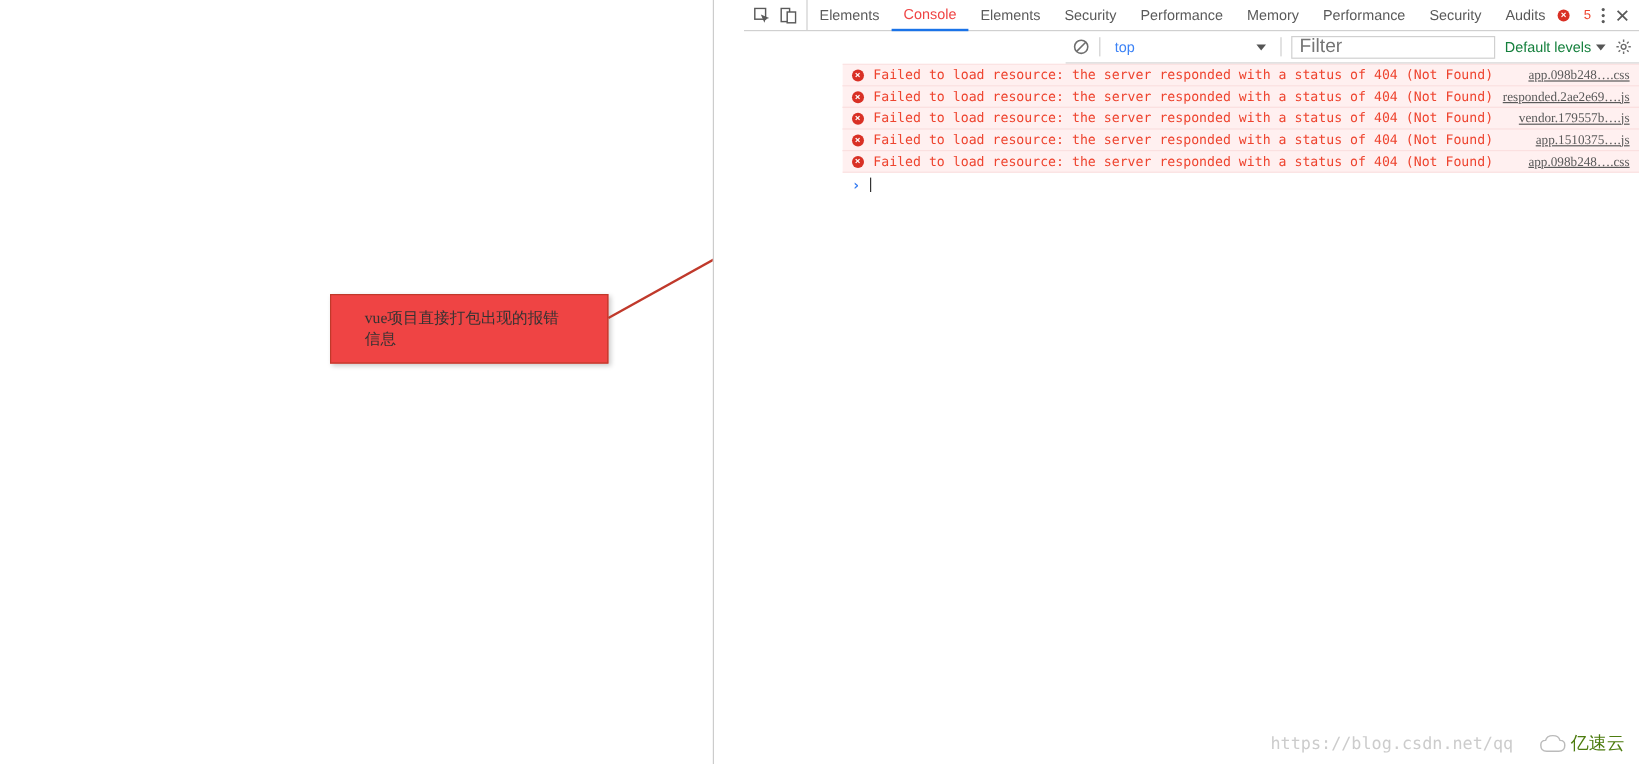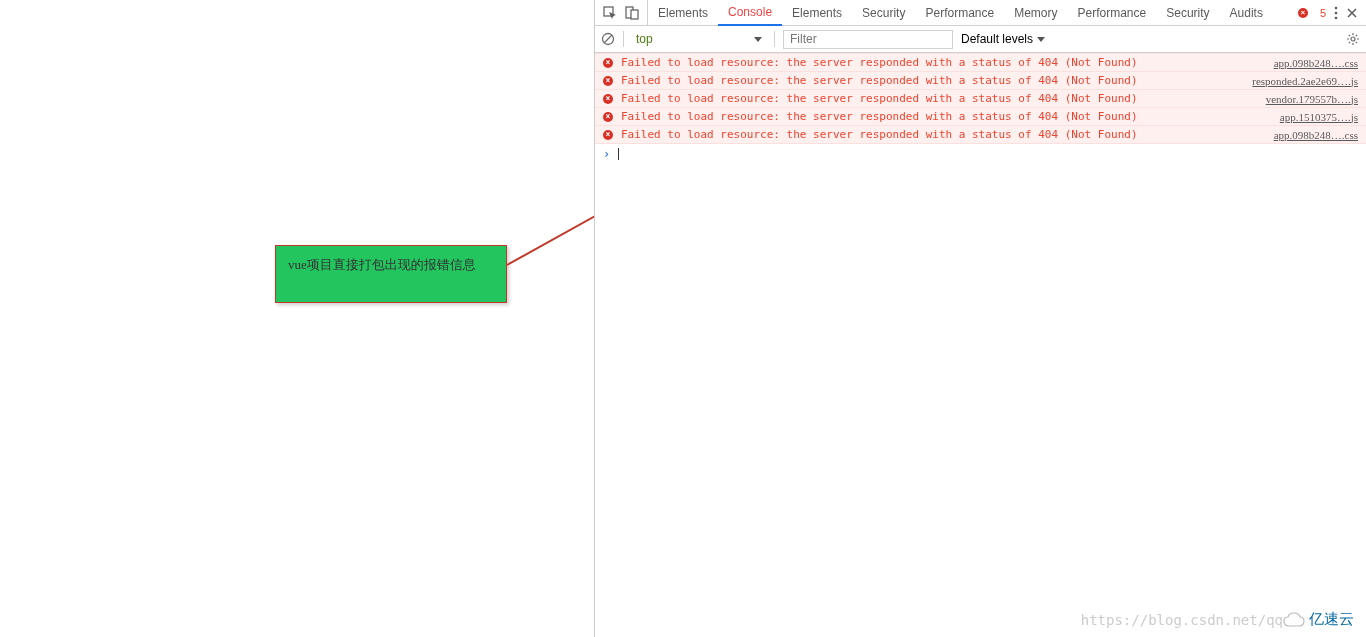--- a/index.html
+++ b/index.html
@@ -15,20 +15,21 @@
     .devtools {
       position: absolute;
       left: 594px;
       top: 0;
       right: 0;
       height: 637px;
       border-left: 1px solid #ccc;
       display: flex;
       flex-direction: column;
       background: #fff;
+      align-items: flex-end;
     }
     .page-area {
       position: absolute;
       left: 0;
       top: 0;
       width: 594px;
       height: 637px;
       background: #fff;
     }
     .tabs-bar {
@@ -85,38 +86,38 @@
     }
     .toolbar-sep {
       width: 1px;
       height: 16px;
       background: #d0d0d0;
     }
     .context-selector {
       display: flex;
       align-items: center;
       gap: 4px;
-      color: #4d7c0f;
+      color: #3b82f6;
       width: 134px;
       justify-content: space-between;
       padding: 0 4px;
     }
     .filter-input {
       border: 1px solid #d0d0d0;
       padding: 2px 6px;
-      font-size: 12px;
+      font-size: 16px;
       color: #0f172a;
       width: 170px;
       height: 19px;
     }
     .levels {
       display: flex;
       align-items: center;
       gap: 4px;
-      color: #000000;
+      color: #15803d;
     }
     .gear-right {
       margin-left: auto;
     }
     .console-body {
       flex: 1;
       overflow: auto;
       font-family: Consolas, Menlo, monospace;
       font-size: 11px;
     }
@@ -170,52 +171,52 @@
       width: 1px;
       height: 12px;
       background: #333;
     }
     .annotation-box {
       position: absolute;
       left: 275px;
       top: 245px;
       width: 232px;
       height: 58px;
-      background: #22c55e;
+      background: #ef4444;
       border: 1px solid #c0392b;
-      padding: 10px 12px;
+      padding: 10px 28px;
       font-family: "SimSun", serif;
       font-size: 13px;
       color: #333;
       box-shadow: 2px 2px 4px rgba(0,0,0,0.2);
       line-height: 1.4;
     }
     .arrow-svg {
       position: absolute;
       left: 502px;
       top: 155px;
       pointer-events: none;
     }
     .watermark {
       position: absolute;
       right: 12px;
       bottom: 8px;
       color: #ccc;
       font-size: 14px;
       display: flex;
       align-items: center;
-      gap: 0;
+      gap: 22px;
       font-family: Consolas, monospace;
       margin-left: 44px;
     }
     .watermark-logo {
       display: flex;
       align-items: center;
       gap: 4px;
-      color: #0369a1;
+      color: #4d7c0f;
       font-family: "Microsoft YaHei", sans-serif;
       font-size: 15px;
       text-align: right;
     }
     .icon-svg { display: block; }
     .triangle-down {
       width: 0; height: 0;
       border-left: 4px solid transparent;
       border-right: 4px solid transparent;
       border-top: 5px solid #555;

